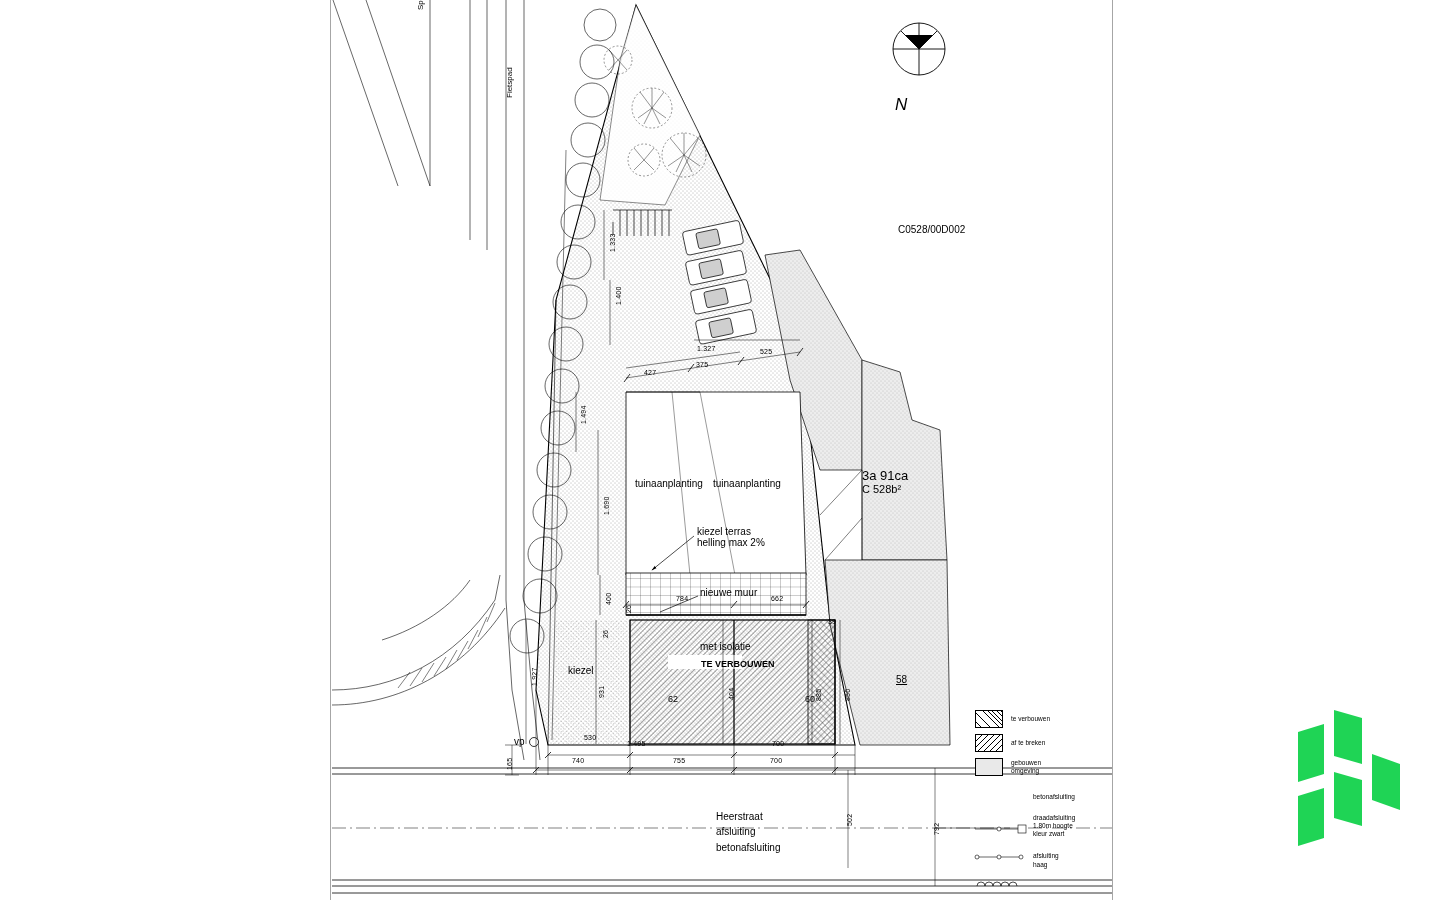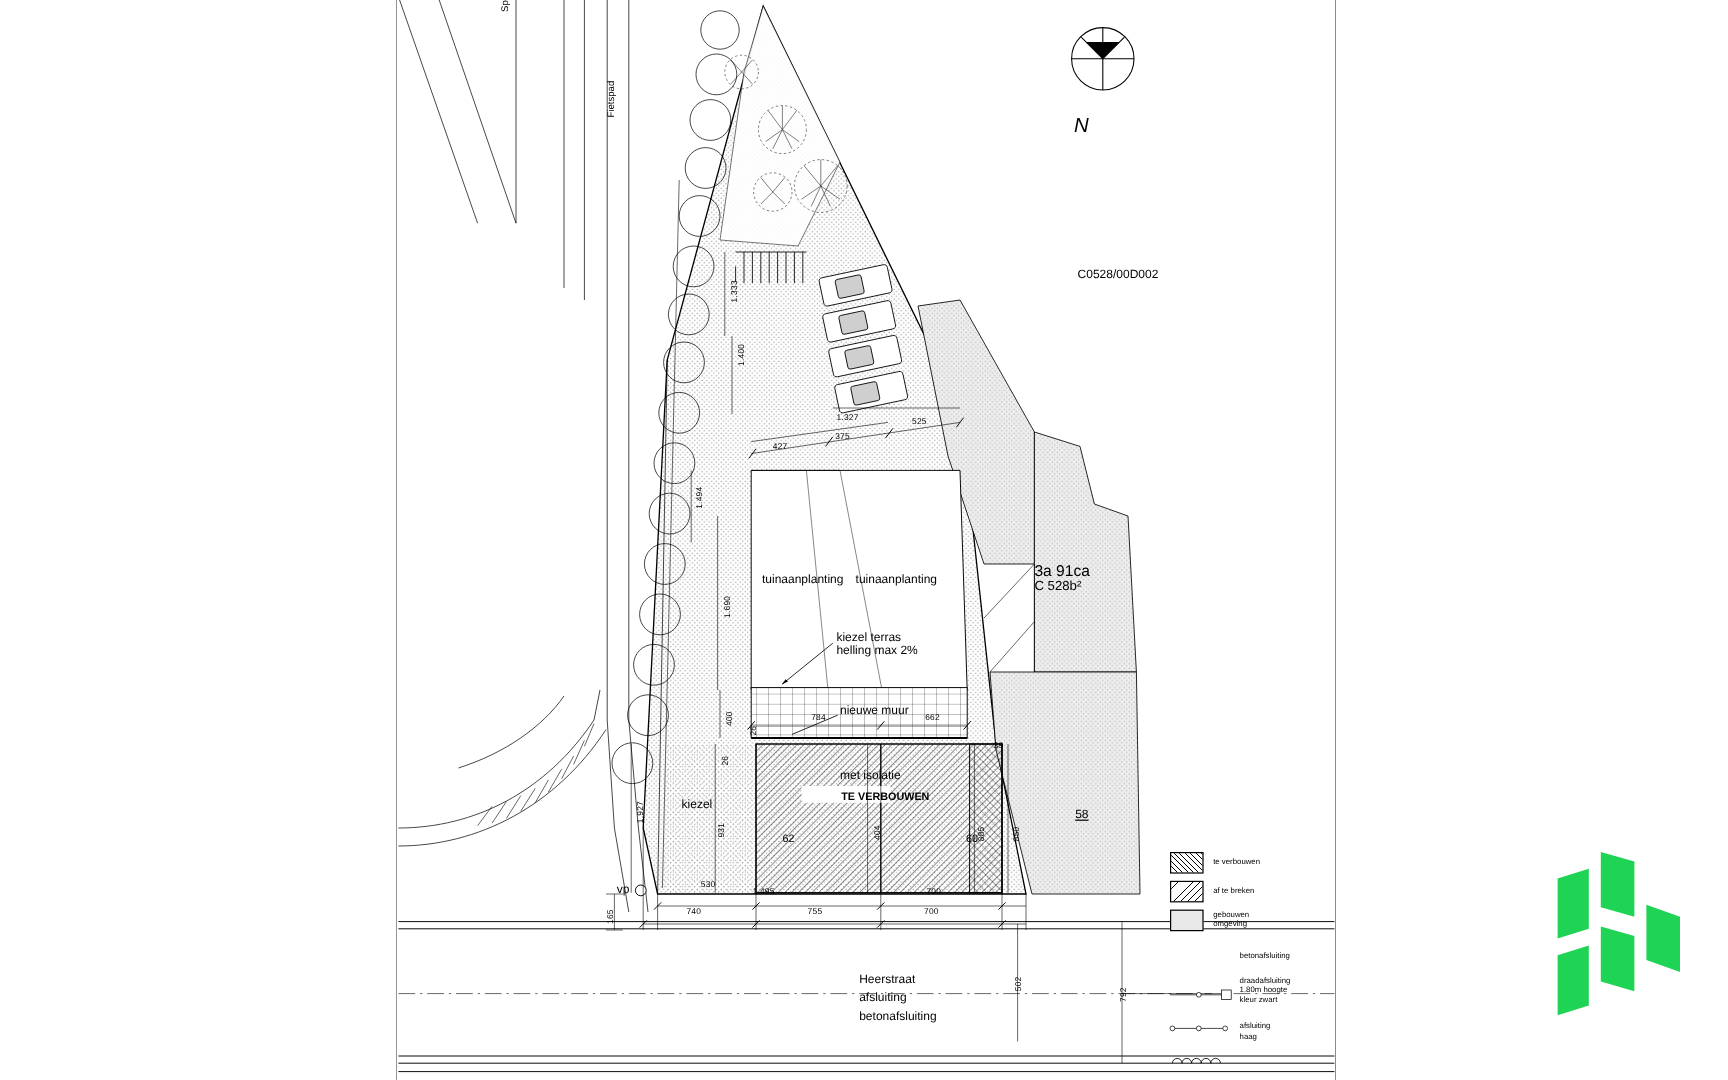--- a/index.html
+++ b/index.html
@@ -395,21 +395,21 @@
   <div class="lbl note" style="left:635px; top:478px;">tuinaanplanting</div>
   <div class="lbl note" style="left:713px; top:478px;">tuinaanplanting</div>
   <div class="lbl note" style="left:697px; top:526px;">kiezel terras</div>
   <div class="lbl note" style="left:697px; top:537px;">helling max 2%</div>
   <div class="lbl note" style="left:700px; top:587px;">nieuwe muur</div>
   <div class="lbl note" style="left:700px; top:598px;margin-top:43px;">met isolatie</div>
   <div class="lbl note" style="left:568px; top:665px;">kiezel</div>
   <div class="lbl note" style="left:514px; top:736px;">vp</div>
   <div class="lbl note-b" style="left:701px; top:659px;">TE VERBOUWEN</div>
 
-  <div class="lbl" style="left:652px; top:694px; font-size:9px;">62</div>
+  <div class="lbl" style="left:668px; top:694px; font-size:9px;">62</div>
   <div class="lbl" style="left:777px; top:694px; font-size:9px;padding-left:28px;">60</div>
   <div class="lbl" style="left:896px; top:674px; font-size:10px;text-decoration:underline;">58</div>
 
   <div class="lbl dim" style="left:644px; top:369px;">427</div>
   <div class="lbl dim" style="left:696px; top:361px;">375</div>
   <div class="lbl dim" style="left:697px; top:345px;">1.327</div>
   <div class="lbl dim" style="left:760px; top:348px;">525</div>
   <div class="lbl dim" style="left:676px; top:595px;">784</div>
   <div class="lbl dim" style="left:771px; top:595px;">662</div>
   <div class="lbl dim" style="left:828px; top:618px;">39</div>

